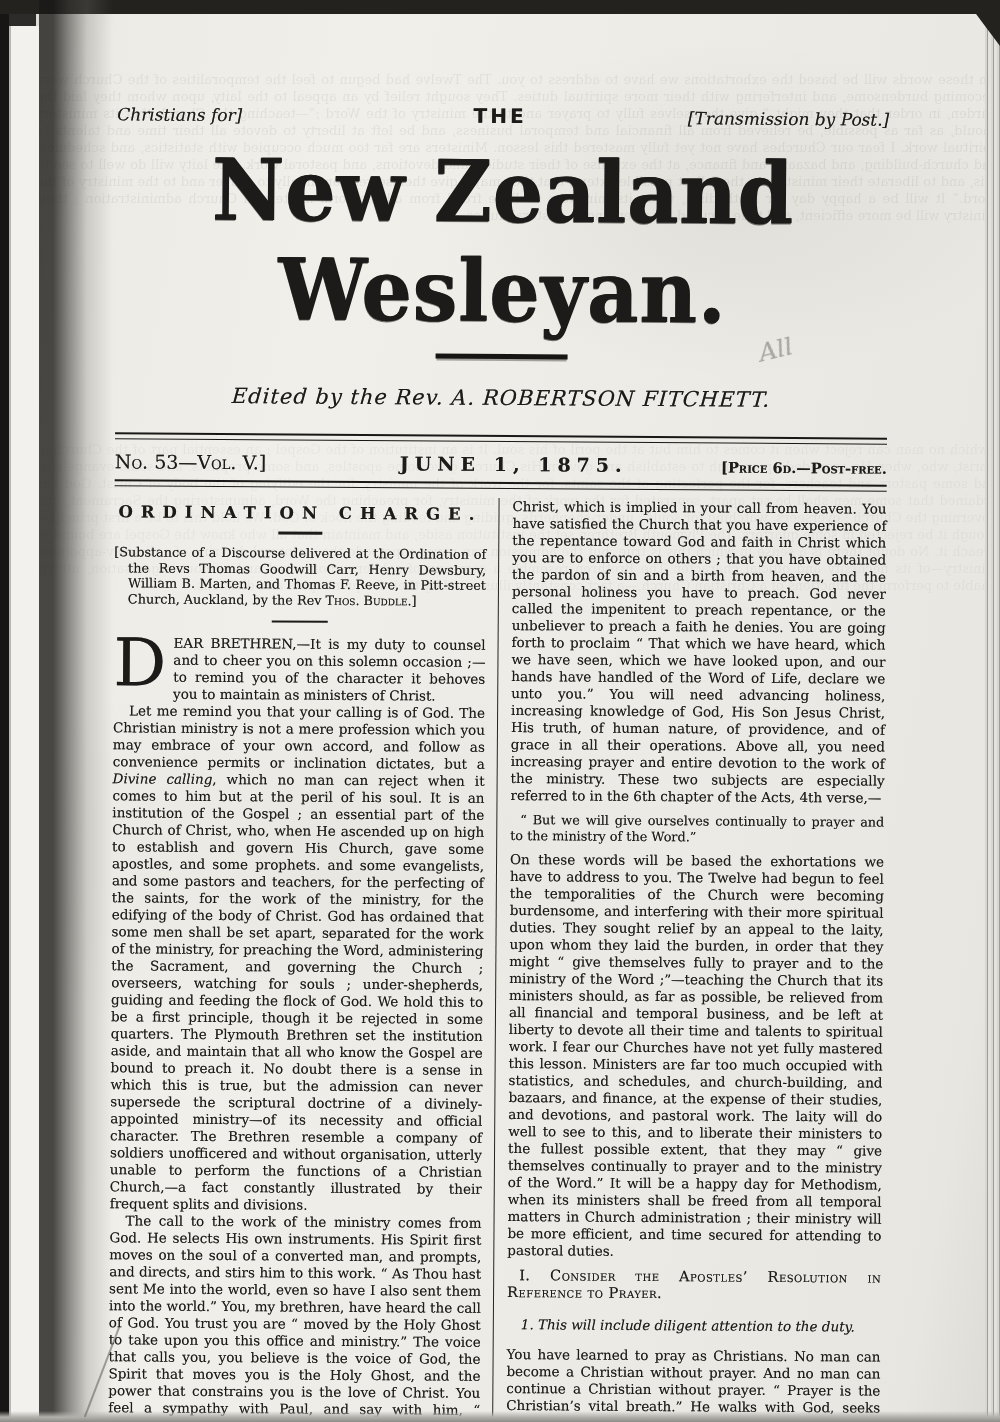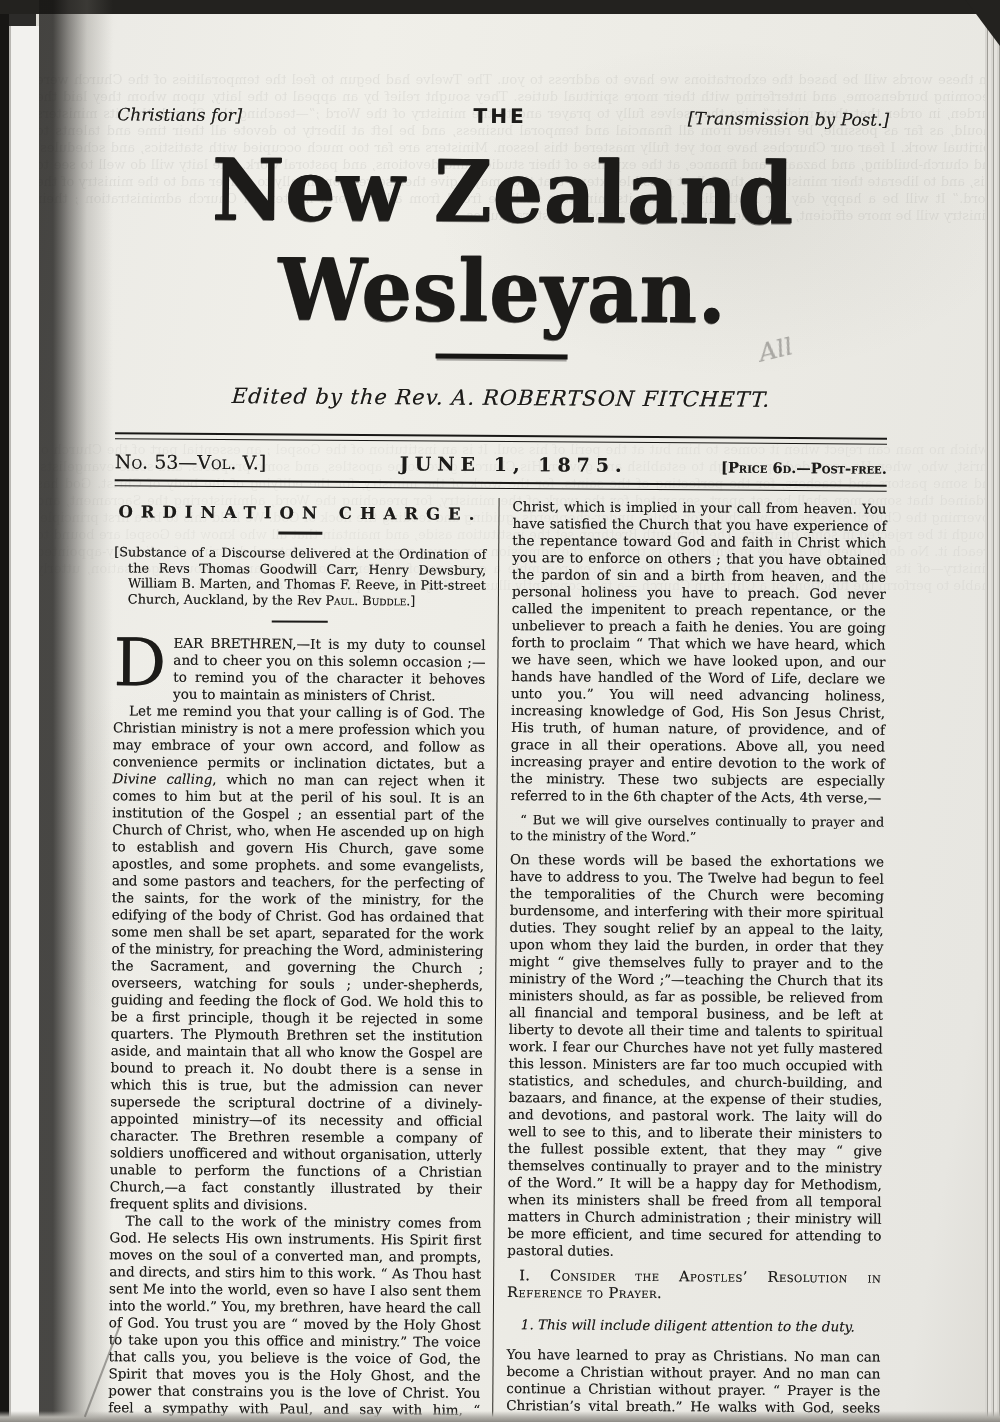--- a/index.html
+++ b/index.html
@@ -109,21 +109,21 @@
       </div>
 
       <div class="double-rule rule-b"></div>
 
       <div class="cols">
 
         <div class="col-left">
           <div class="art-title">ORDINATION CHARGE.</div>
           <div class="small-bar"></div>
 
-          <p class="substance"><span>[Substance of a Discourse delivered at the Ordination of the Revs Thomas Goodwill Carr, Henry Dewsbury, William B. Marten, and Thomas F. Reeve, in Pitt-street Church, Auckland, by the Rev </span><span class="sc">Paul. Buddle.]</span></p>
+          <p class="substance"><span>[Substance of a Discourse delivered at the Ordination of the Revs Thomas Goodwill Carr, Henry Dewsbury, William B. Marten, and Thomas F. Reeve, in Pitt-street Church, Auckland, by the Rev </span><span class="sc">Thos. Buddle.]</span></p>
 
           <div class="small-bar b2"></div>
 
           <p class="body-p start"><span class="dropcap">D</span><span>EAR BRETHREN,—It is my duty to counsel and to cheer you on this solemn occasion ;—to remind you of the character it behoves you to maintain as ministers of Christ.</span></p>
 
           <p class="body-p indent"><span>Let me remind you that your calling is of God.  The Christian ministry is not a mere profession which you may embrace of your own accord, and follow as convenience permits or inclination dictates, but a </span><em>Divine calling</em><span>, which no man can reject when it comes to him but at the peril of his soul.  It is an institution of the Gospel ; an essential part of the Church of Christ, who, when He ascended up on high to establish and govern His Church, gave some apostles, and some prophets. and some evangelists, and some pastors and teachers, for the perfecting of the saints, for the work of the ministry, for the edifying of the body of Christ.  God has ordained that some men shall be set apart, separated for the work of the ministry, for preaching the Word, administering the Sacrament, and governing the Church ; overseers, watching for souls ; under-shepherds, guiding and feeding the flock of God.  We hold this to be a first principle, though it be rejected in some quarters.  The Plymouth Brethren set the institution aside, and maintain that all who know the Gospel are bound to preach it.  No doubt there is a sense in which this is true, but the admission can never supersede the scriptural doctrine of a divinely-appointed ministry—of its necessity and official character.  The Brethren resemble a company of soldiers unofficered and without organisation, utterly unable to perform the functions of a Christian Church,—a fact constantly illustrated by their frequent splits and divisions.</span></p>
 
           <p class="body-p indent">The call to the work of the ministry comes from God.  He selects His own instruments.  His Spirit first moves on the soul of a converted man, and prompts, and directs, and stirs him to this work.  “ As Thou hast sent Me into the world, even so have I also sent them into the world.”  You, my brethren, have heard the call of God.  You trust you are “ moved by the Holy Ghost to take upon you this office and ministry.”  The voice that calls you, you believe is the voice of God, the Spirit that moves you is the Holy Ghost, and the power that constrains you is the love of Christ.  You feel a sympathy with Paul, and say with him, “ Necessity is laid upon me ; woe is me if I preach not the Gospel.”  Every man entering the ministry should feel this burden laid upon him, and the abiding conviction that God has called and appointed him, will sustain him amid the trials and anxieties of ministerial life.</p>
 
         </div>

